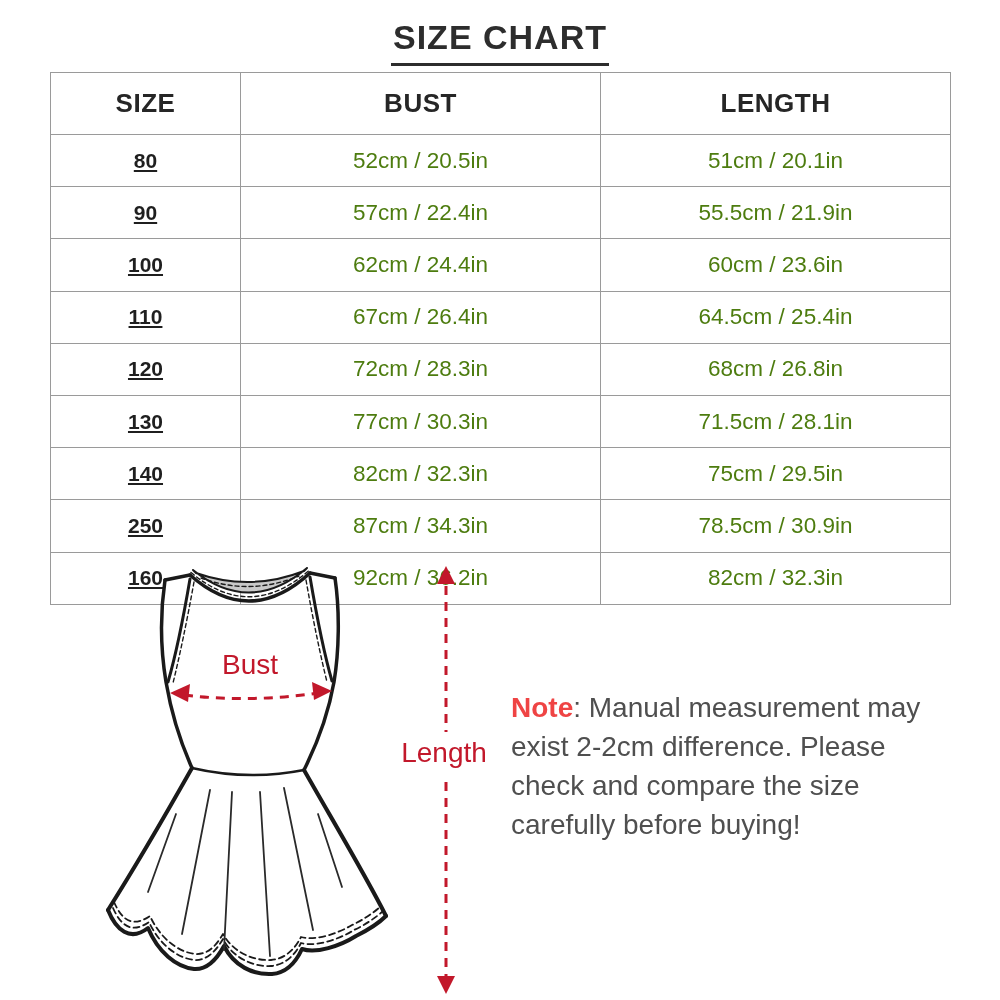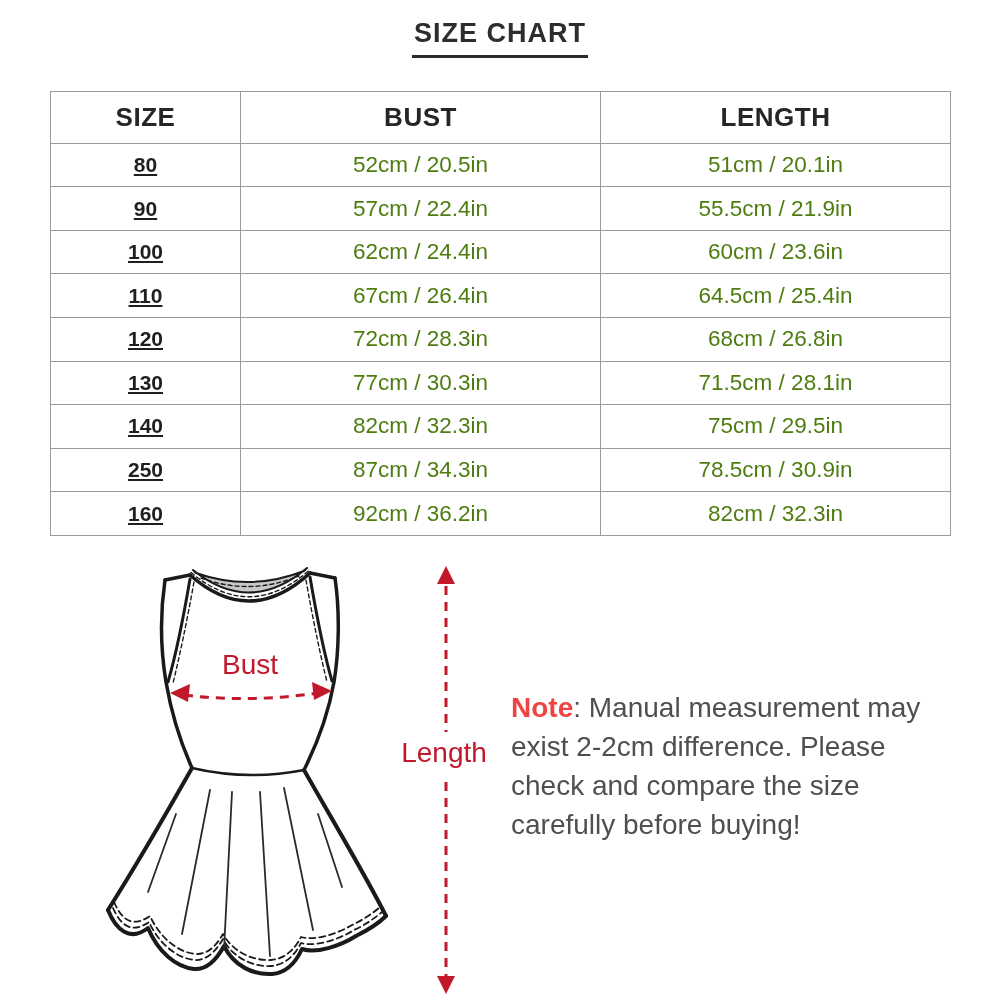--- a/index.html
+++ b/index.html
@@ -19,34 +19,34 @@
   .title-wrap {
     position: absolute;
     top: 18px;
     left: 0;
     width: 1000px;
     text-align: center;
   }
   .title-wrap h1 {
     display: inline-block;
     margin: 0;
-    font-size: 27px;
+    font-size: 34px;
     font-weight: bold;
     letter-spacing: 1px;
     color: #2d2d2d;
     border-bottom: 3px solid #2d2d2d;
     padding: 0 2px 6px 2px;
   }
   
   table.size-table {
     position: absolute;
     left: 50px;
-    top: 91px;
+    top: 72px;
     width: 900px;
-    height: 445px;
+    height: 533px;
     border-collapse: collapse;
     table-layout: fixed;
   }
   table.size-table col.c-size   { width: 190px; }
   table.size-table col.c-bust   { width: 360px; }
   table.size-table col.c-length { width: 350px; }
   table.size-table th,
   table.size-table td {
     border: 1px solid #9a9a9a;
     text-align: center;

